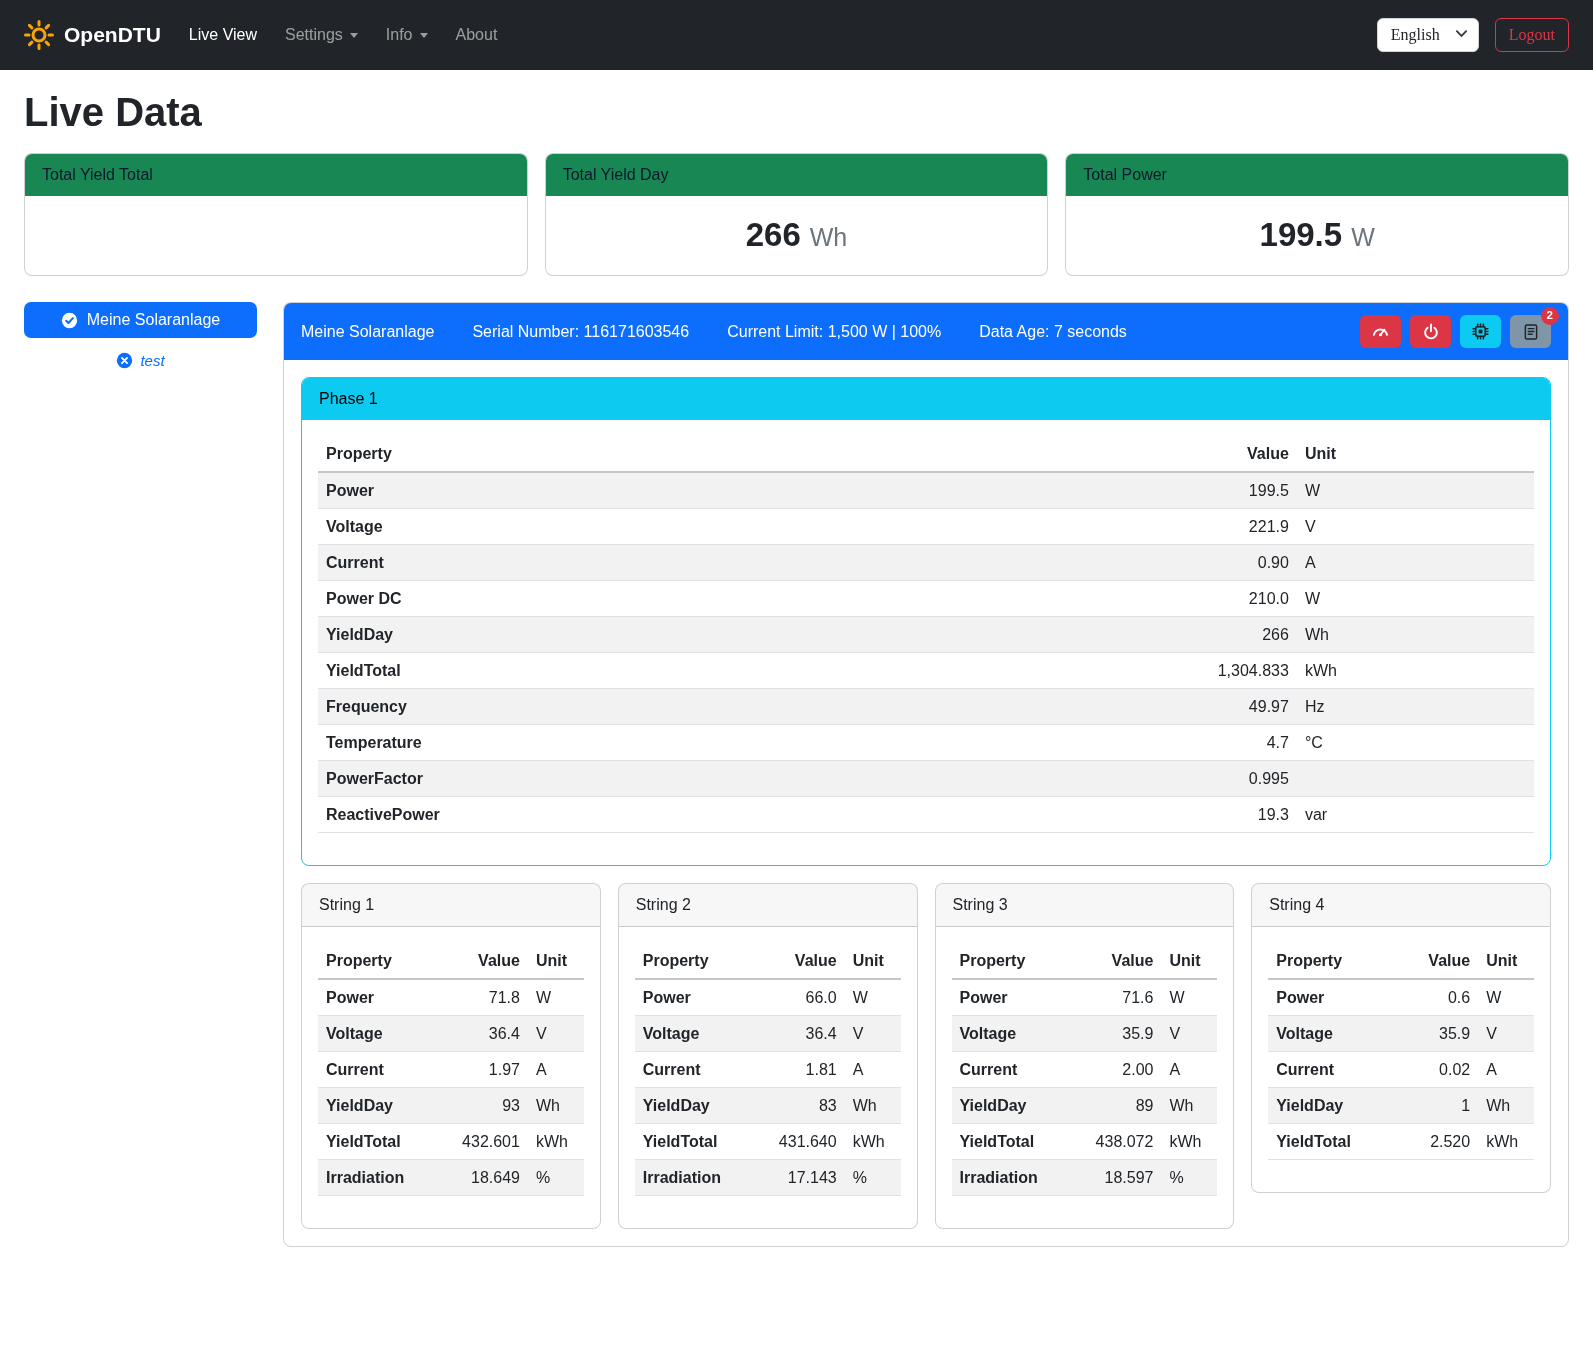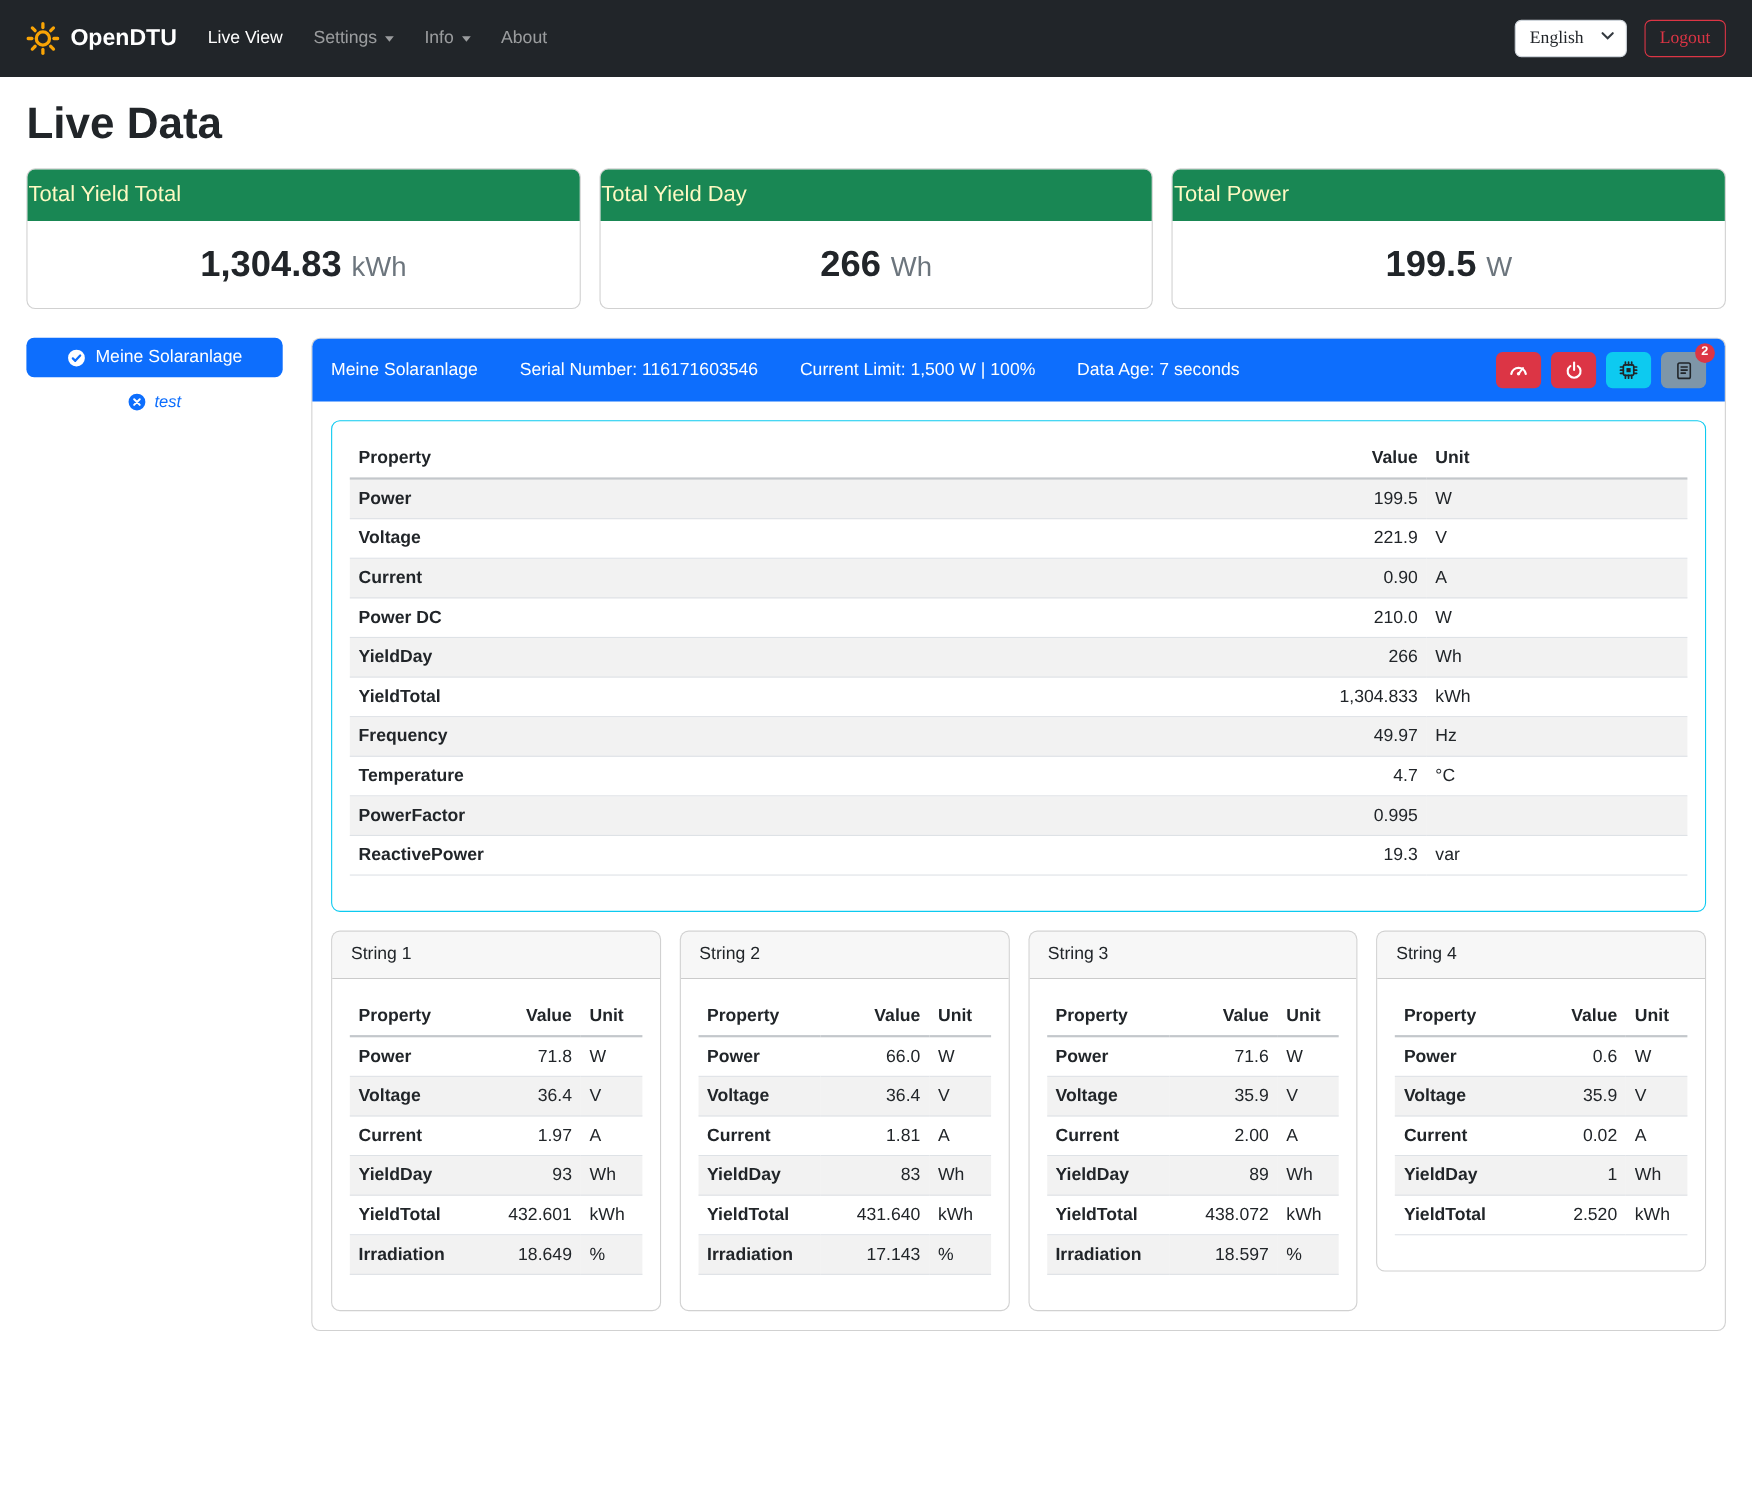--- a/index.html
+++ b/index.html
@@ -40,21 +40,21 @@
   }
 
   
   .container { padding: 0 24px 24px; }
   h1.page-title { font-size:40px; font-weight:600; margin:20px 0 18px; }
 
   
   .summary-row { display:grid; grid-template-columns:repeat(3,1fr); gap:17px; margin-bottom:26px; }
   .card { background:#fff; border:1px solid rgba(0,0,0,.18); border-radius:8px; }
   .summary-card .card-header {
-    background:#198754; color:#fef9c3; padding:12px 1px; font-size:20px;
+    background:#198754; color:#0f172a; padding:12px 17px; font-size:16px;
     border-radius:7px 7px 0 0;
   }
   .summary-body { padding:20px 16px 21px; text-align:center; }
   .summary-value { font-size:33px; font-weight:700; }
   .summary-unit { font-size:25px; font-weight:400; color:#6c757d; margin-left:9px; }
 
   
   .lower { display:grid; grid-template-columns:233px 1fr; gap:26px; align-items:start; }
 
   .inverter-pill {
@@ -166,23 +166,20 @@
     <button class="logout-btn" data-interactable="true">Logout</button>
   </div>
 </nav>
 
 <div class="container" data-interactable="false">
   <h1 class="page-title" data-interactable="false">Live Data</h1>
 
   <div class="summary-row" data-interactable="false">
     <div class="card summary-card" data-interactable="false">
       <div class="card-header" data-interactable="false">Total Yield Total</div>
-      <div class="summary-body" data-interactable="false">
-        <span class="summary-value" data-interactable="false">1,304.83</span><span class="summary-unit" data-interactable="false">kWh</span>
-      </div>
     </div>
     <div class="card summary-card" data-interactable="false">
       <div class="card-header" data-interactable="false">Total Yield Day</div>
       <div class="summary-body" data-interactable="false">
         <span class="summary-value" data-interactable="false">266</span><span class="summary-unit" data-interactable="false">Wh</span>
       </div>
     </div>
     <div class="card summary-card" data-interactable="false">
       <div class="card-header" data-interactable="false">Total Power</div>
       <div class="summary-body" data-interactable="false">
@@ -268,20 +265,21 @@
               </svg>
             </span>
             <span class="count-badge" data-interactable="false">2</span>
           </button>
         </div>
       </div>
 
       <div class="inverter-body" data-interactable="false">
 
         <div class="phase-card" data-interactable="false">
+          <div class="phase-header" data-interactable="false">Phase 1</div>
           <div class="phase-body" data-interactable="false">
             <table class="data-table main-table" data-interactable="false">
               <thead data-interactable="false">
                 <tr data-interactable="false">
                   <th class="h-prop" data-interactable="false">Property</th>
                   <th class="h-val val" data-interactable="false">Value</th>
                   <th class="h-unit unit" data-interactable="false">Unit</th>
                 </tr>
               </thead>
               <tbody data-interactable="false">

